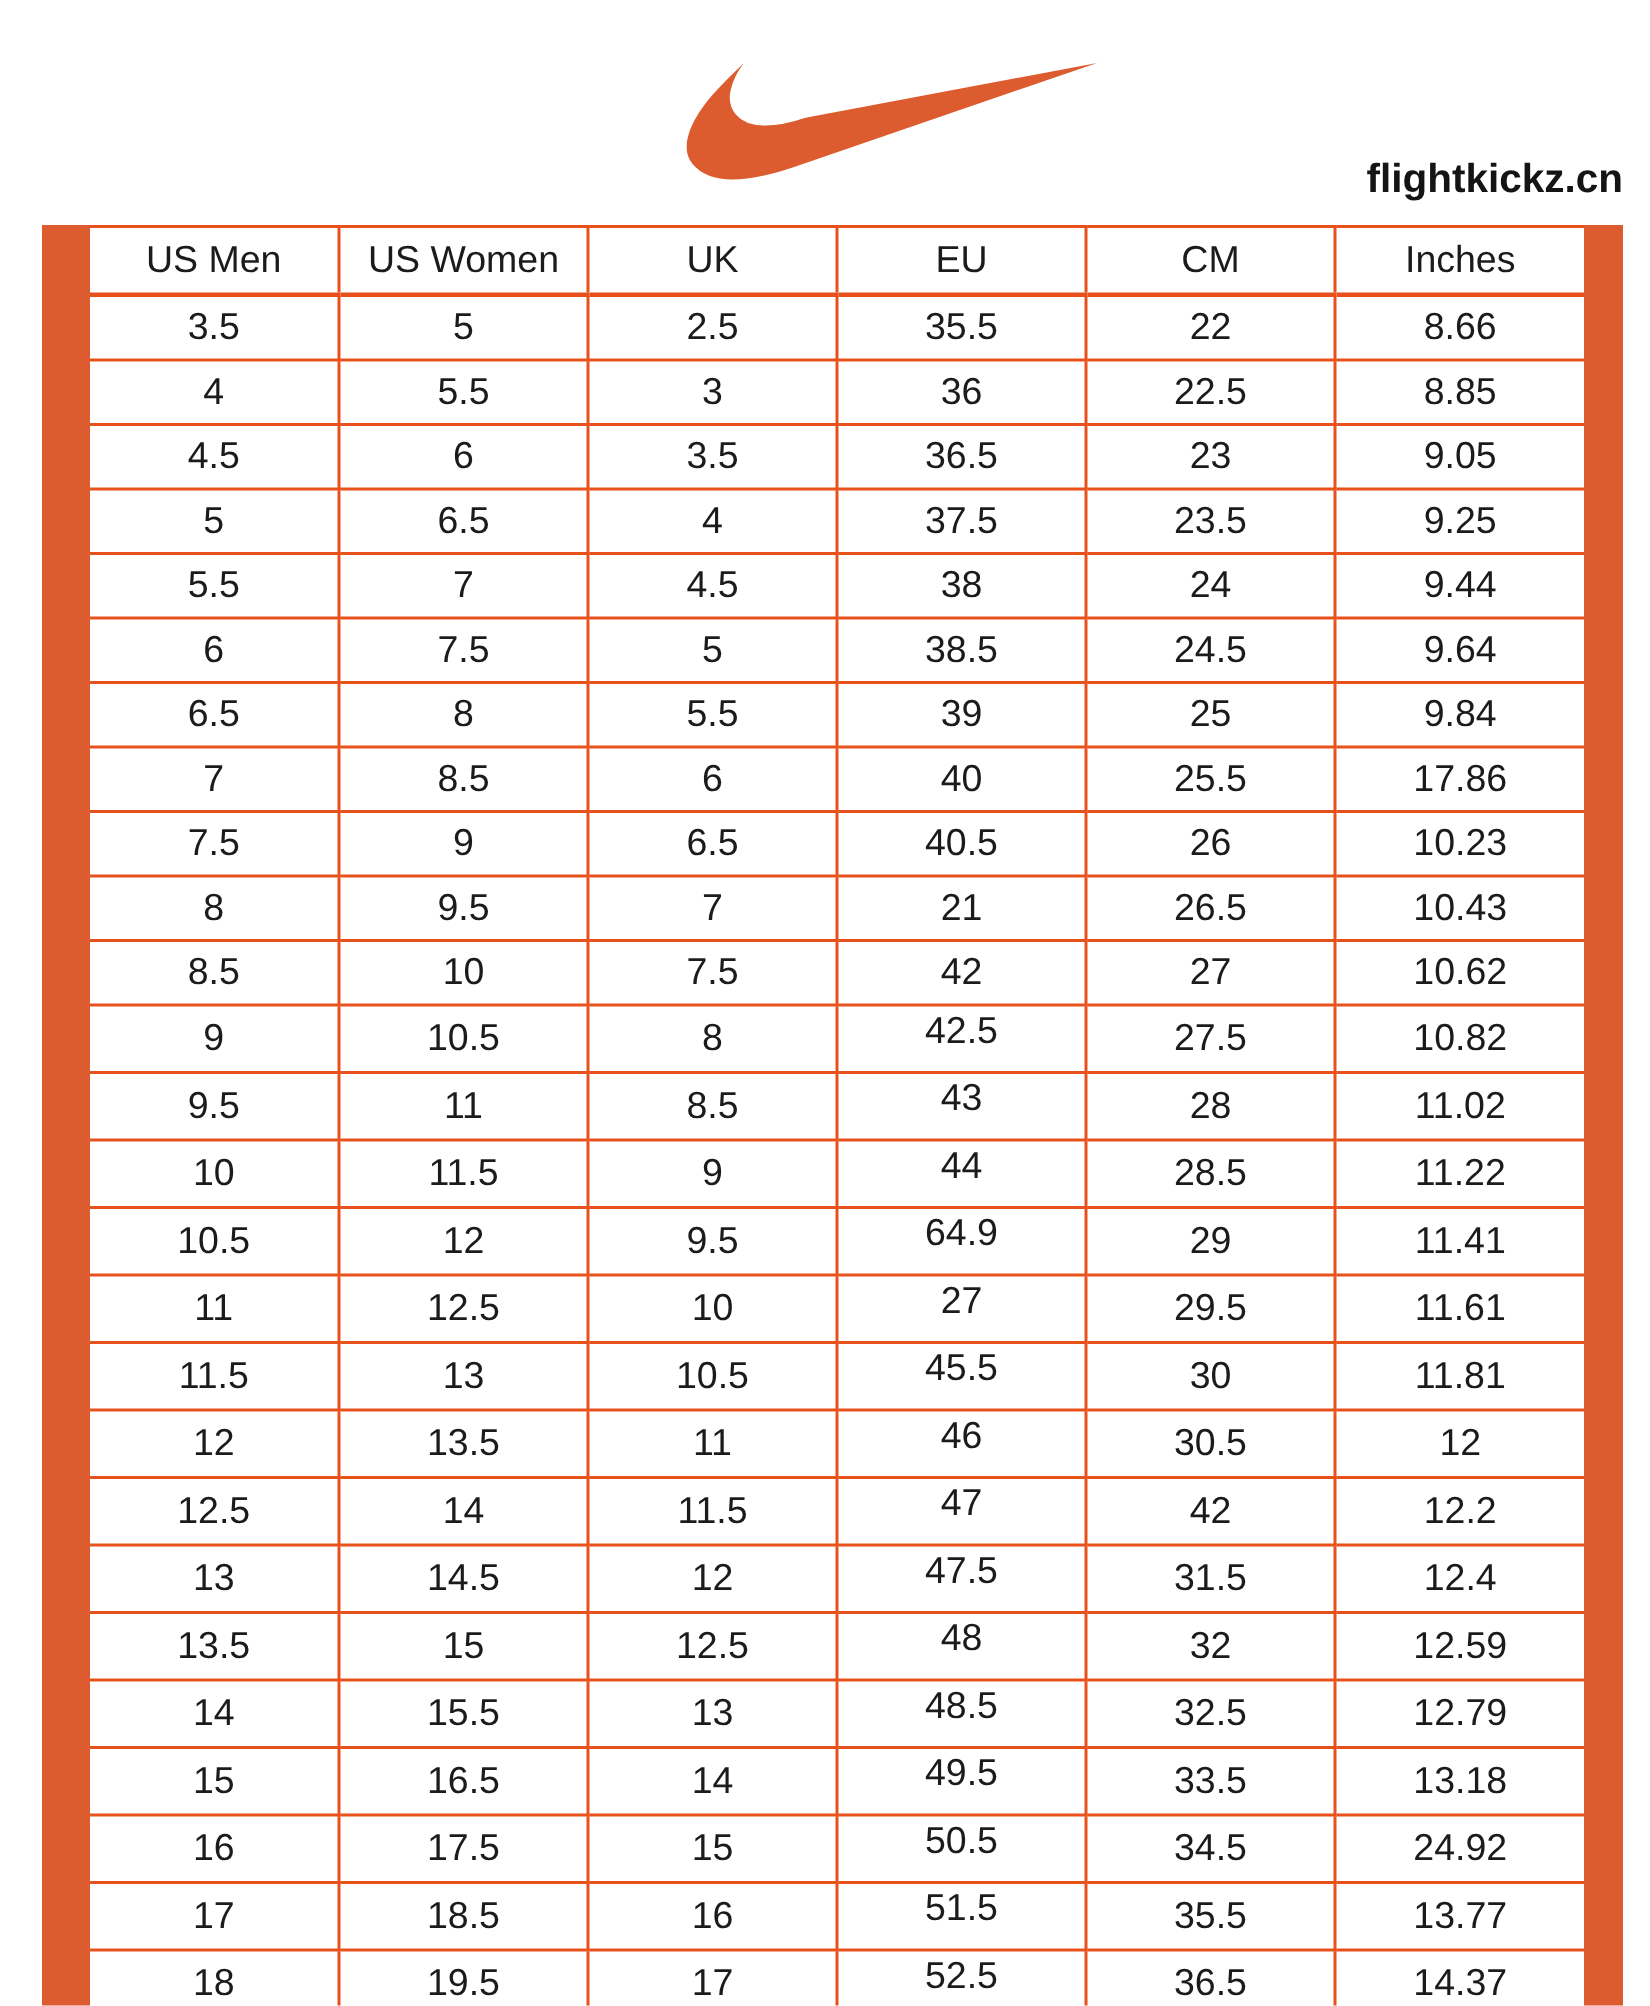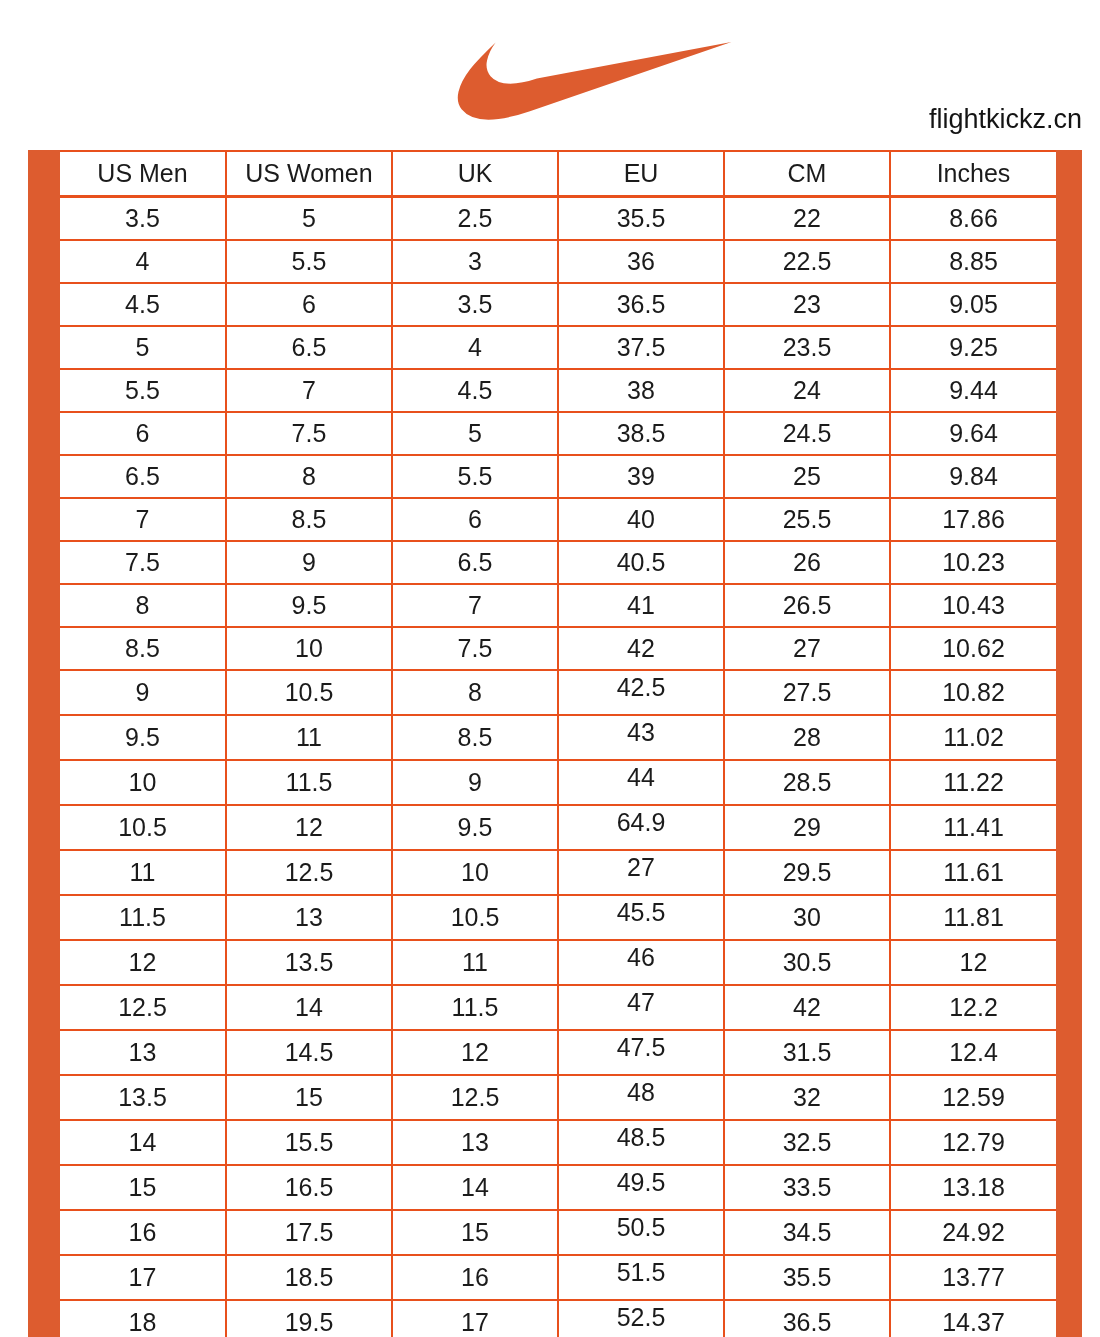--- a/index.html
+++ b/index.html
@@ -23,21 +23,21 @@
     top: 29px;
     width: 278px;
     height: 92px;
   }
   .logo-wrap svg { display: block; width: 100%; height: 100%; }
   .watermark {
     position: absolute;
     top: 104px;
     right: 18px;
     font-size: 27px;
-    font-weight: 400;
+    font-weight: 700;
     color: #141414;
     letter-spacing: 0px;
     margin-left: 46px;
   }
   .table-band {
     position: absolute;
     left: 28px;
     top: 150px;
     width: 1054px;
     display: flex;
@@ -182,21 +182,21 @@
             <td>9</td>
             <td>6.5</td>
             <td>40.5</td>
             <td>26</td>
             <td>10.23</td>
           </tr>
           <tr>
             <td>8</td>
             <td>9.5</td>
             <td>7</td>
-            <td>41</td>
+            <td>21</td>
             <td>26.5</td>
             <td>10.43</td>
           </tr>
           <tr>
             <td>8.5</td>
             <td>10</td>
             <td>7.5</td>
             <td>42</td>
             <td>27</td>
             <td>10.62</td>

